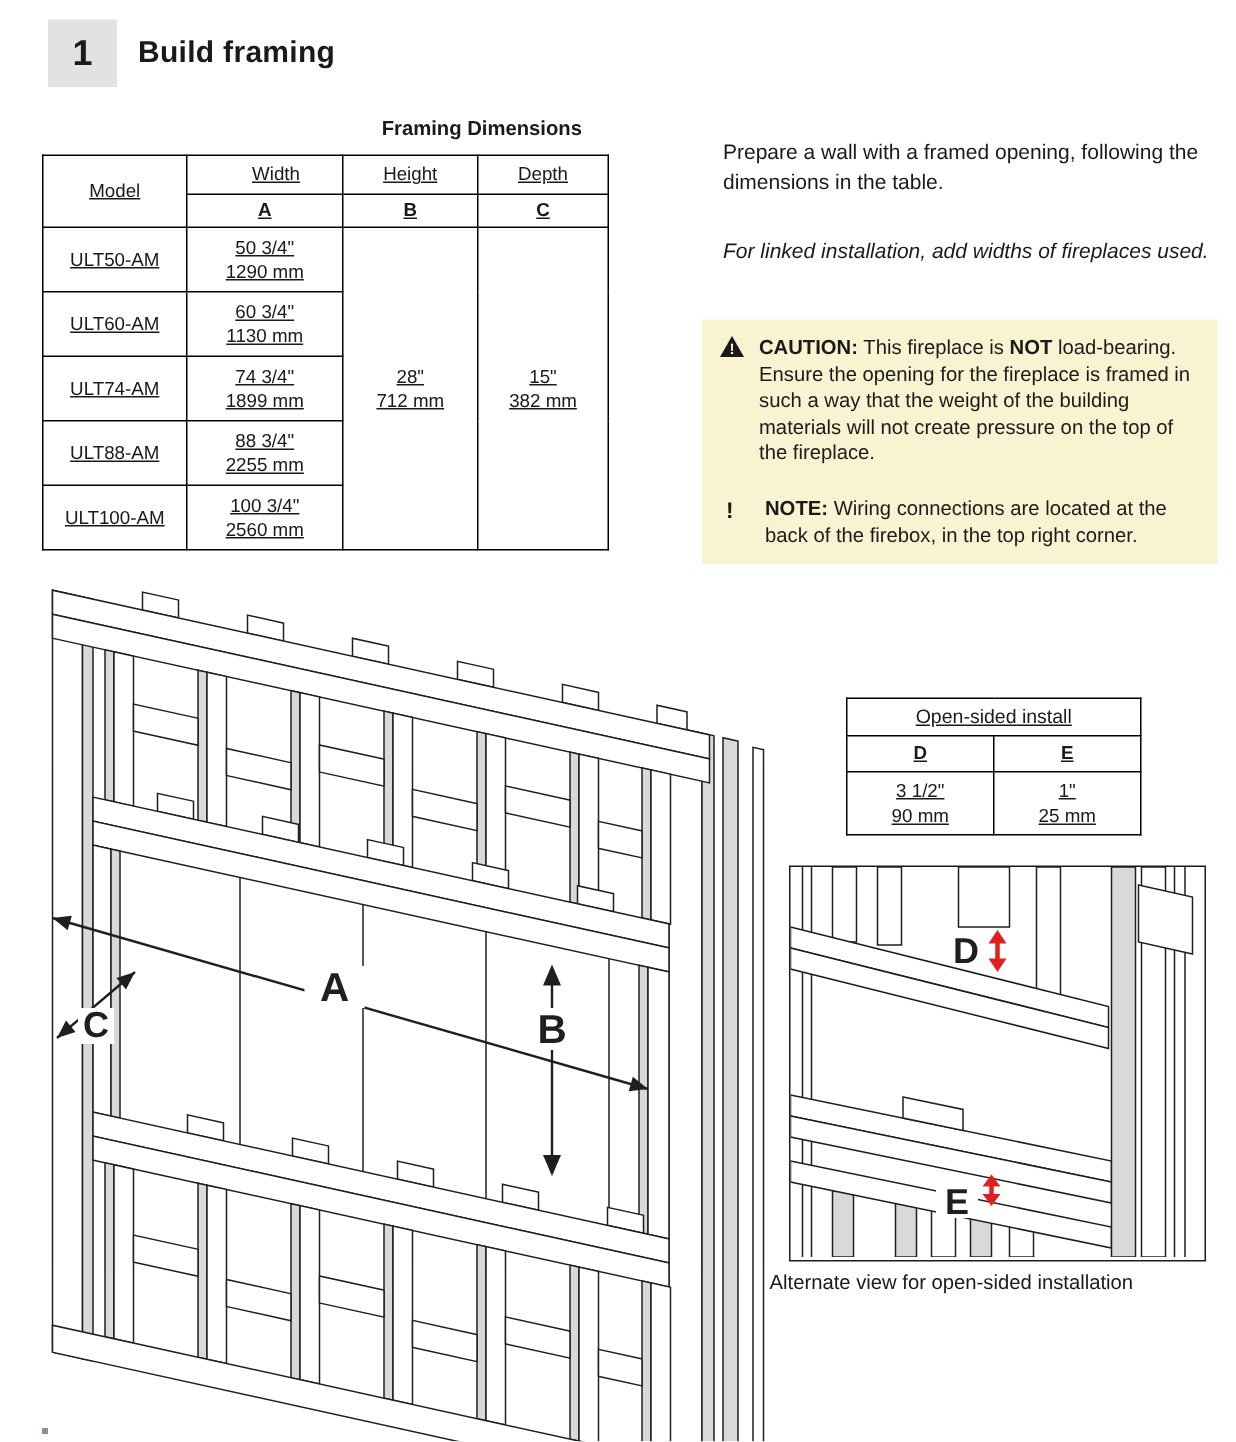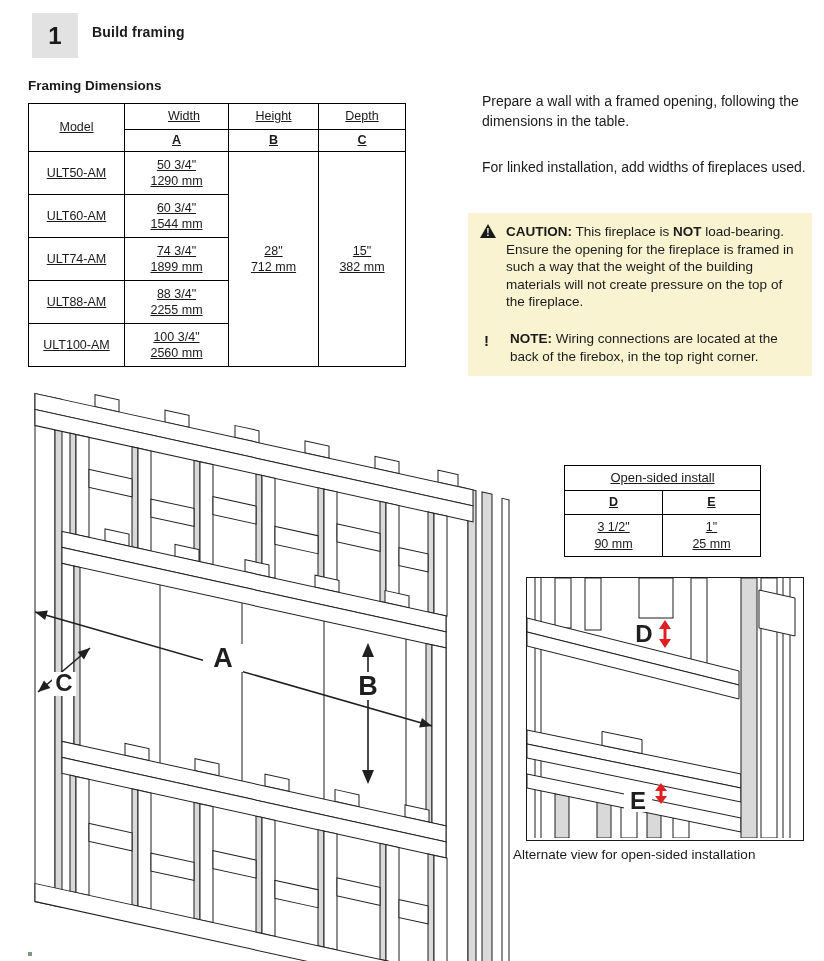--- a/index.html
+++ b/index.html
@@ -4,40 +4,40 @@
 <style>
   html,body{margin:0;padding:0;background:#fff;}
   #page{position:relative;width:824px;height:961px;background:#fff;overflow:hidden;
         font-family:"Liberation Sans","DejaVu Sans",sans-serif;color:#1a1a1a;}
   .abs{position:absolute;}
 
   
   .step-box{left:32px;top:13px;width:46px;height:45px;background:#e2e2e2;
             display:flex;align-items:center;justify-content:center;
             font-size:24px;font-weight:bold;}
-  .page-title{left:92px;top:24px;font-size:14px;font-weight:bold;letter-spacing:.2px;}
-
-  
-  .tbl-title{left:28px;top:78px;width:360px;text-align:left;font-size:13.5px;font-weight:bold;}
+  .page-title{left:92px;top:24px;font-size:20px;font-weight:bold;letter-spacing:.2px;}
+
+  
+  .tbl-title{left:28px;top:78px;width:360px;text-align:right;font-size:13.5px;font-weight:bold;}
   table.dimtbl{border-collapse:collapse;background:#fff;text-decoration:underline;}
   table.dimtbl td{border:1px solid #000;text-align:center;vertical-align:middle;
                   font-size:12.5px;line-height:1.3;padding:2px 4px;}
   .ftable{left:28px;top:103px;}
   .ftable td.model{width:87px;}
   .ftable td.w{width:80px;padding-left:19px;}
   .ftable td.h{width:81px;margin-top:28px;}
   .ftable td.d{width:78px;text-align:center;}
   .ftable tr.hd1 td{height:21px;}
   .ftable tr.hd2 td{height:17px;font-weight:bold;}
   .ftable tr.data td{height:38px;}
   .ftable td.mcell{font-weight:normal;}
 
   
   .para{left:482px;width:334px;font-size:14px;line-height:1.45;}
-  .p1{top:91px;} .p2{top:157px;}
+  .p1{top:91px;} .p2{top:157px;font-style:italic;}
   .ybox{left:468px;width:320px;background:#faf3d1;padding:10px 12px 11px 12px;
         font-size:13.5px;line-height:1.3;}
   .caution{top:213px;}
   .note{top:320px;}
   .ybox .row{display:flex;gap:8px;}
   .ybox .icon-col{flex:0 0 18px;padding-top:1px;}
   .note-excl{font-weight:bold;font-size:15px;padding-left:4px;}
 
   
   .otable{left:564px;top:465px;}
@@ -99,21 +99,21 @@
       </td>
       <td rowspan="5">
         <div>15"</div>
         <div>382 mm</div>
       </td>
     </tr>
     <tr class="data">
       <td class="mcell">ULT60-AM</td>
       <td>
         <div>60 3/4"</div>
-        <div>1544 mm</div>
+        <div>1130 mm</div>
       </td>
     </tr>
     <tr class="data">
       <td class="mcell">ULT74-AM</td>
       <td>
         <div>74 3/4"</div>
         <div>1899 mm</div>
       </td>
     </tr>
     <tr class="data">

